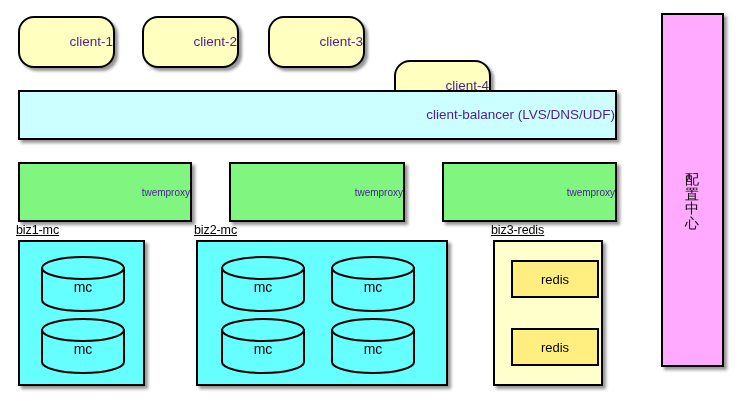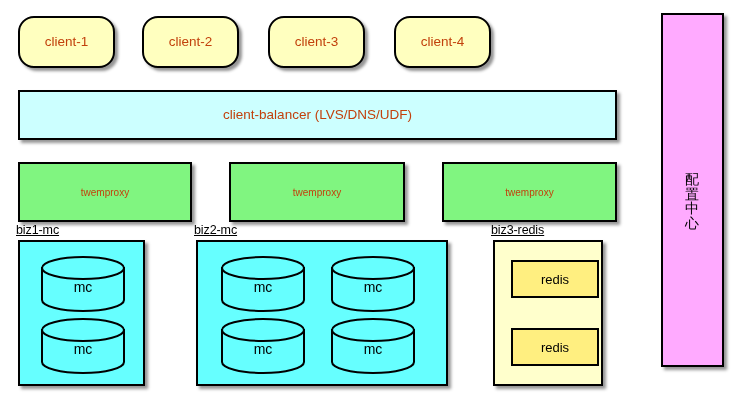--- a/index.html
+++ b/index.html
@@ -17,22 +17,22 @@
   }
 
   
   .node {
     position: absolute;
     box-sizing: border-box;
     border: 2px solid #000000;
     box-shadow: 3px 3px 3px rgba(0,0,0,0.42);
     display: flex;
     align-items: center;
-    justify-content: center;
-    color: #c2410c;
+    justify-content: flex-end;
+    color: #4c1d95;
     font-size: 13px;
     line-height: 1.1;
     text-align: center;
     white-space: nowrap;
   }
 
   
   .client {
     top: 16px;
     width: 97px;
@@ -157,21 +157,21 @@
 
   <div class="node client" id="client-1" style="left:18px;">
       <span>client-1</span>
     </div>
   <div class="node client" id="client-2" style="left:142px;">
       <span>client-2</span>
     </div>
   <div class="node client" id="client-3" style="left:268px;">
       <span>client-3</span>
     </div>
-  <div class="node client" id="client-4" style="left:394px;">
+  <div class="node client" id="client-4" style="left:394px;margin-top:44px;">
       <span>client-4</span>
     </div>
 
   <div class="node" id="balancer">
     <span>client-balancer (LVS/DNS/UDF)</span>
   </div>
 
   <div class="node twemproxy" id="twemproxy-1">
       <span>twemproxy</span>
     </div>

